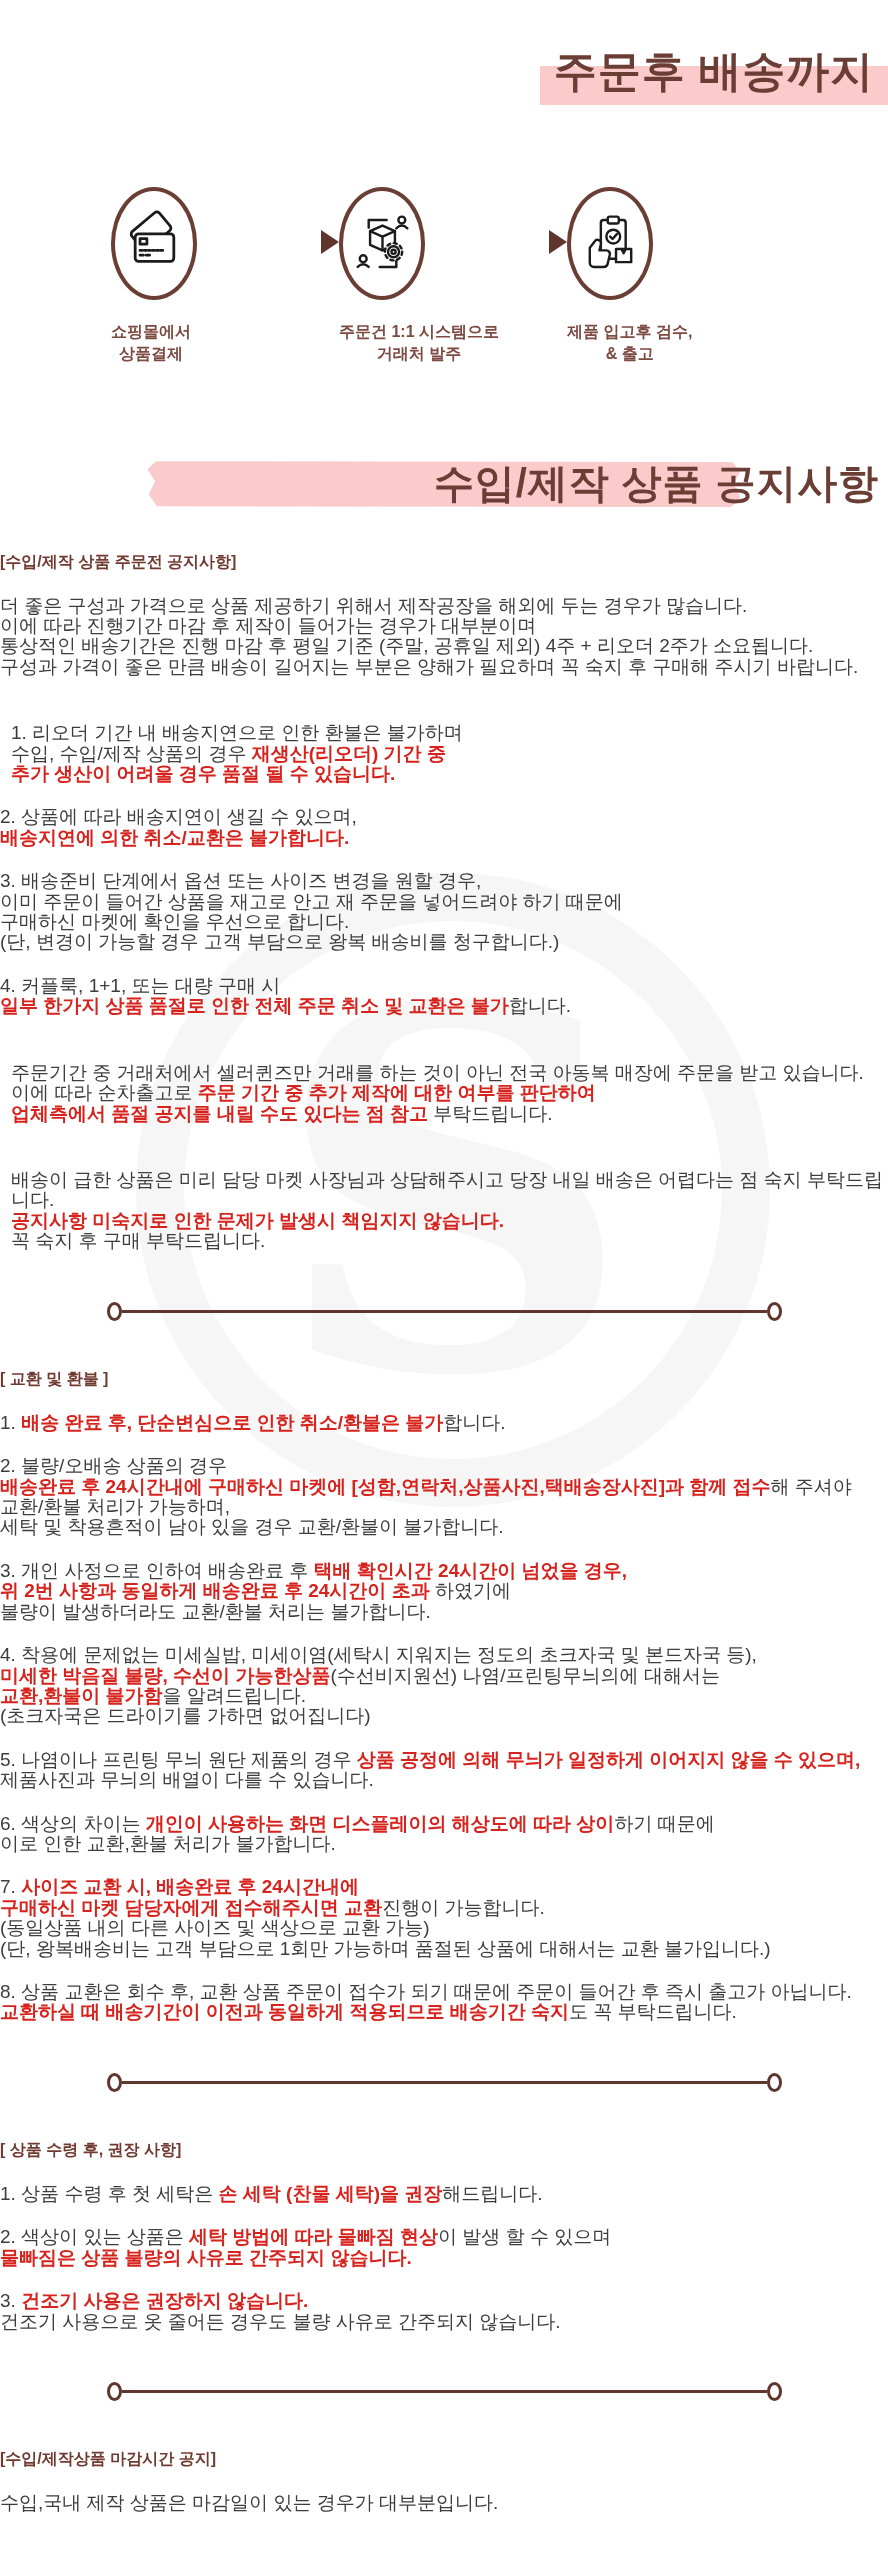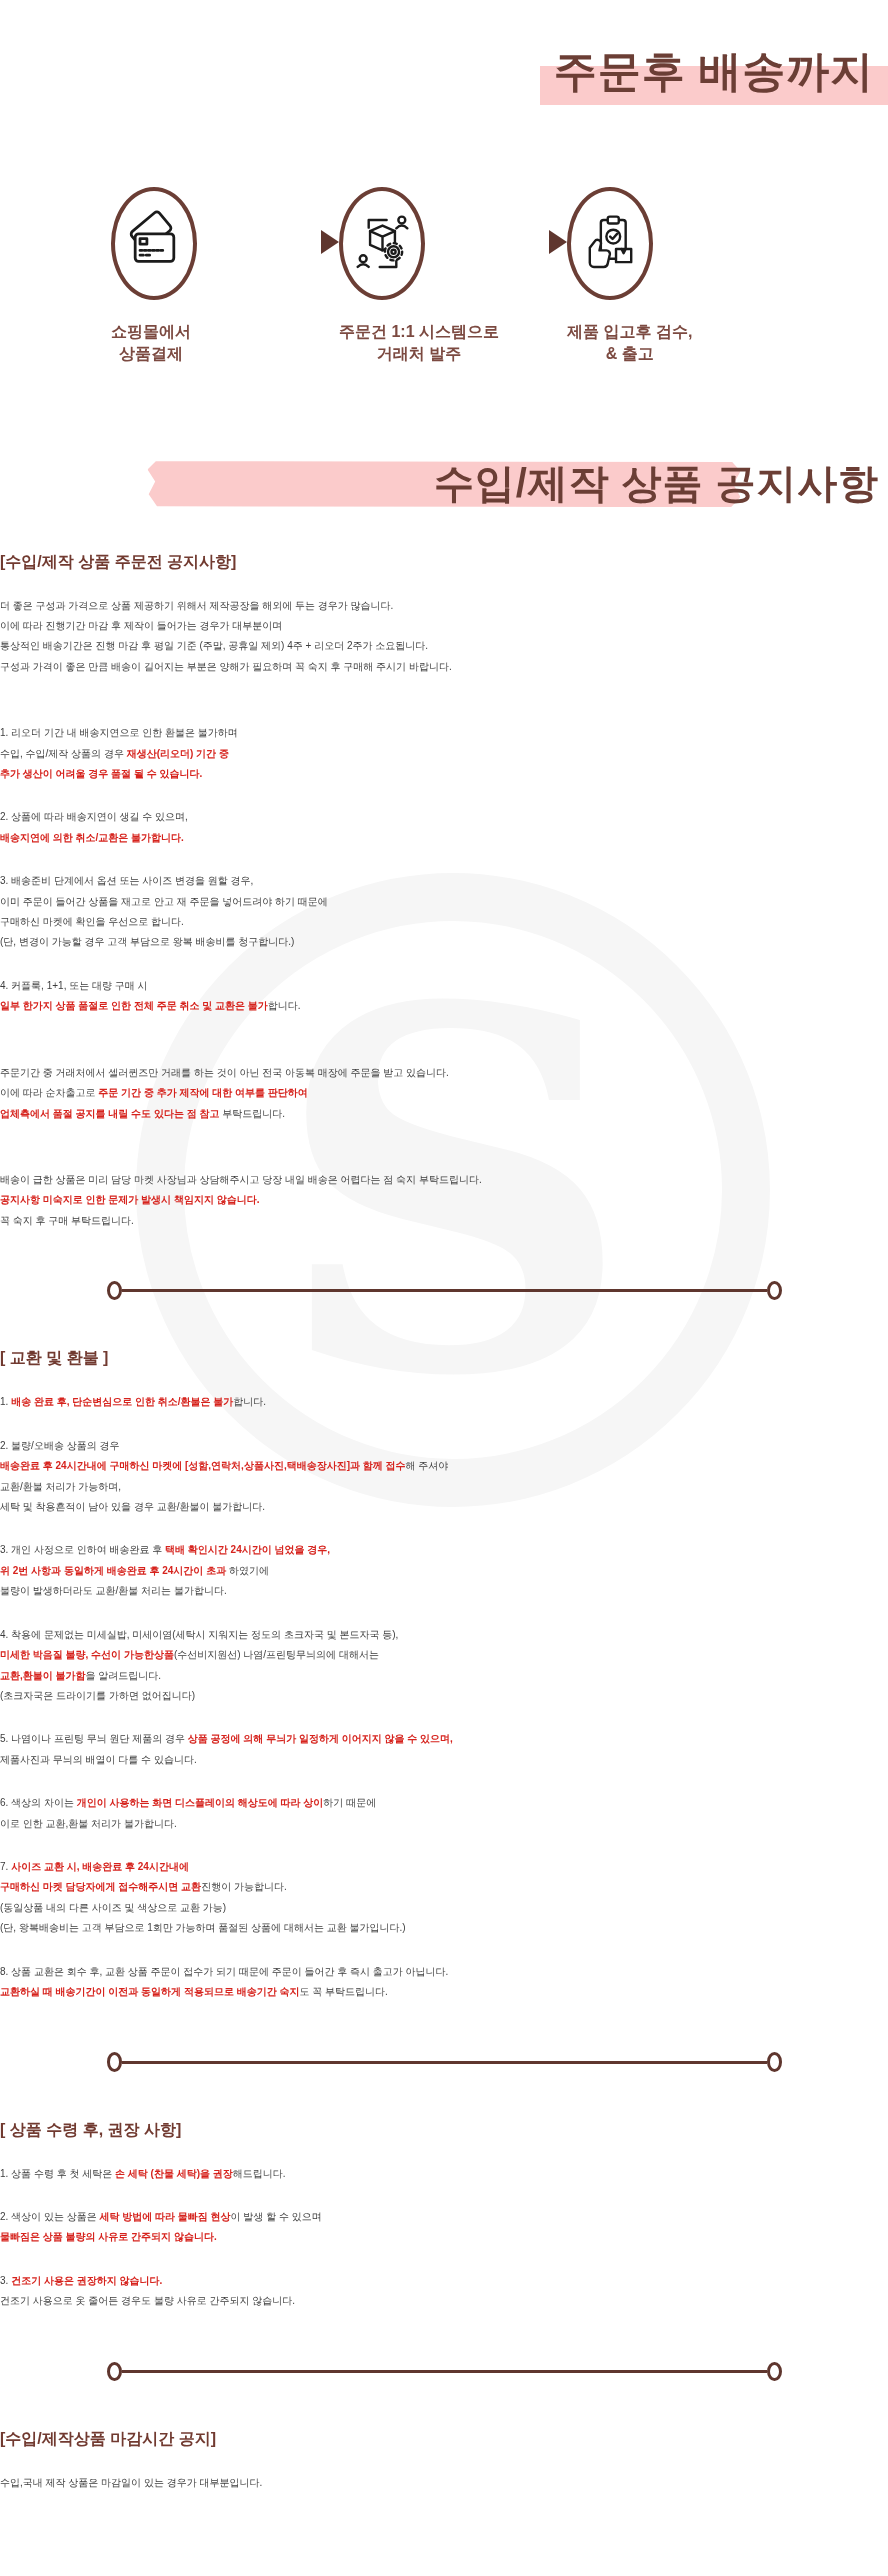--- a/index.html
+++ b/index.html
@@ -70,23 +70,23 @@
   }
   
   .flow{margin-top:0;text-align:left;}
   .section-heading{
     margin:48px 0 23px 0;
     font-size:16px;font-weight:bold;
     color:#713a30;
   }
   .para{
     margin:23px 0;
-    font-size:10px;line-height:20.4px;
-  }
-  .para.gap-lg{margin-top:46px;}
+    font-size:19px;line-height:20.4px;
+  }
+  .para.gap-lg{margin-top:46px;padding-left:11px;}
   .red{color:#d6231d;font-weight:bold;}
   .divider{
     margin:50px auto 46px auto;
     width:675px;
     display:flex;align-items:center;justify-content:center;
   }
   .divider .rule{flex:1;border-top:3.6px solid #5f362e;}
   .divider .ring{
     width:9px;height:13.3px;
     border:3.6px solid #5f362e;border-radius:50%;

